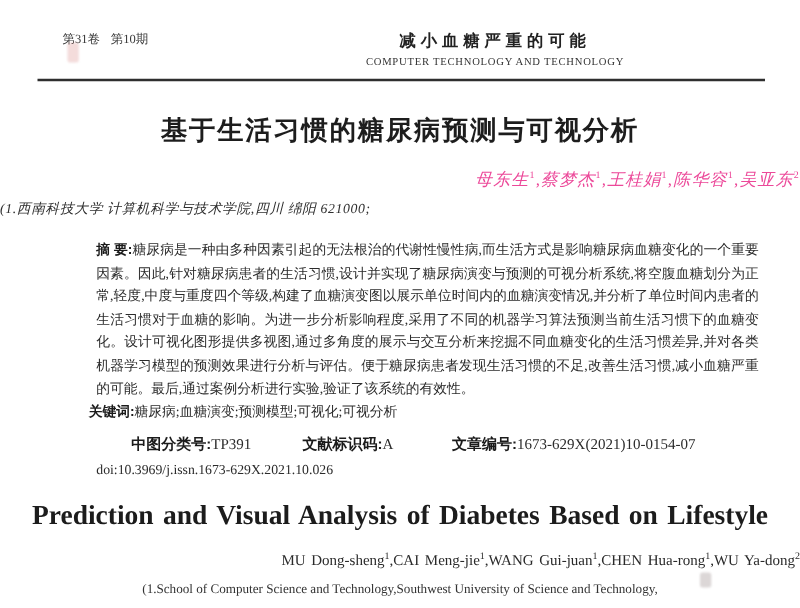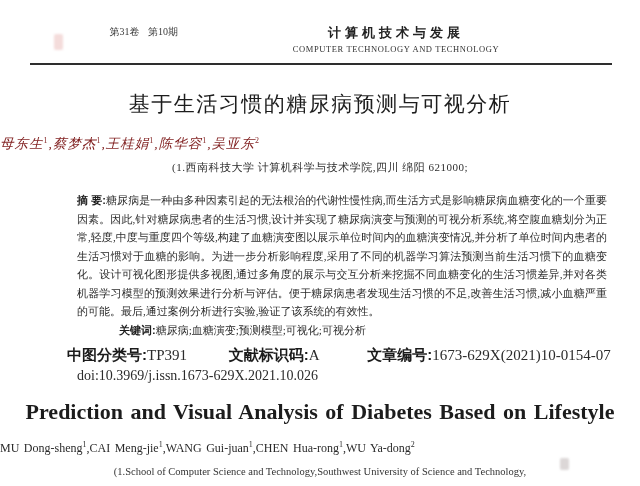--- a/index.html
+++ b/index.html
@@ -10,21 +10,21 @@
     color:#2b2b2b;
     -webkit-font-smoothing:antialiased;
   }
   .page{position:relative;width:640px;height:486px;overflow:hidden;background:#fff;}
 
   
   .journal-header{
     display:flex;align-items:flex-start;
     padding:25px 26px 0 50px;
   }
-  .jh-left{width:128px;text-align:right;font-size:10px;line-height:14px;color:#3a3a3a;}
+  .jh-left{width:128px;text-align:left;font-size:10px;line-height:14px;color:#3a3a3a;}
   .jh-left .l1{word-spacing:6px;}
   .jh-center{flex:1;text-align:center;}
   .jname-cn{
     font-family:"Liberation Sans","DejaVu Sans",sans-serif;
     font-weight:bold;font-size:13px;letter-spacing:4px;color:#222;line-height:16px;
   }
   .jname-en{
     font-size:8.5px;letter-spacing:0.6px;color:#333;line-height:13px;margin-top:2px;
     font-family:"Liberation Serif","DejaVu Serif",serif;
   }
@@ -34,56 +34,56 @@
     margin:7px 28px 0 30px;
     border-top:2px solid #2e2e2e;
     height:0;
   }
 
   
   .title-cn{
     margin:25px 30px 0 30px;
     text-align:center;
     font-family:"Liberation Sans","DejaVu Sans",sans-serif;
-    font-weight:normal;font-size:21px;letter-spacing:1.5px;color:#1d1d1d;
+    font-weight:bold;font-size:21px;letter-spacing:1.5px;color:#1d1d1d;
   }
   .authors-cn{
-    margin-top:17px;text-align:left;
-    font-style:italic;font-size:13.5px;letter-spacing:1px;color:#7f1d1d;
+    margin-top:17px;text-align:right;
+    font-style:italic;font-size:13.5px;letter-spacing:1px;color:#ec4899;
   }
   .authors-cn sup{font-size:8px;font-style:normal;}
   .affil-cn{
-    margin-top:5px;text-align:center;
-    font-size:11px;line-height:18px;color:#2e2e2e;letter-spacing:0.5px;
+    margin-top:5px;
+    font-style:italic;font-size:11px;line-height:18px;color:#2e2e2e;letter-spacing:0.5px;
   }
 
   
   .abstract{
     margin:15px 33px 0 77px;
     font-size:11px;line-height:18.5px;
     text-align:justify;color:#2b2b2b;
   }
   .lbl{
     font-family:"Liberation Sans","DejaVu Sans",sans-serif;
     font-weight:bold;color:#1b1b1b;
   }
-  .keywords{margin:0 33px 0 119px;font-size:11px;line-height:18.5px;}
-  .meta-line{margin:8px 33px 0 67px;font-size:15px;line-height:16px;white-space:nowrap;}
+  .keywords{margin:0 33px 0 71px;font-size:11px;line-height:18.5px;}
+  .meta-line{margin:8px 33px 0 105px;font-size:12px;line-height:16px;white-space:nowrap;}
   .meta-item{display:inline-block;}
   .m2{margin-left:38px;}
   .m3{margin-left:44px;}
-  .doi-line{margin:5px 33px 0 77px;font-size:14px;line-height:16px;color:#2b2b2b;}
+  .doi-line{margin:5px 33px 0 77px;font-size:11px;line-height:16px;color:#2b2b2b;}
 
   
   .title-en{
     margin:15px 20px 0 20px;text-align:center;
     font-weight:bold;font-size:22px;color:#1c1c1c;word-spacing:2px;
   }
   .authors-en{
-    margin-top:15px;text-align:left;font-size:12px;color:#2a2a2a;word-spacing:1.5px;
+    margin-top:15px;text-align:right;font-size:12px;color:#2a2a2a;word-spacing:1.5px;
   }
   .authors-en sup{font-size:8px;}
   .affil-en{
     margin-top:8px;text-align:center;font-size:10.5px;line-height:15px;color:#333;
   }
 
   
   .artifact{position:absolute;border-radius:2px;pointer-events:none;}
   .a1{left:54px;top:34px;width:9px;height:16px;background:rgba(205,95,90,0.22);filter:blur(1px);}
   .a2{left:560px;top:458px;width:9px;height:12px;background:rgba(130,110,110,0.28);filter:blur(1px);}
@@ -91,21 +91,21 @@
 </head>
 <body>
 
 <div class="page">
 
   <header class="journal-header">
     <div class="jh-left">
       <div class="l1">第31卷 第10期</div>
     </div>
     <div class="jh-center">
-      <div class="jname-cn">计算机技术与发展</div>
+      <div class="jname-cn">减小血糖严重的可能</div>
       <div class="jname-en">COMPUTER TECHNOLOGY AND TECHNOLOGY</div>
     </div>
   </header>
 
   <div class="header-rule"></div>
 
   <h1 class="title-cn">基于生活习惯的糖尿病预测与可视分析</h1>
 
   <div class="authors-cn"><span>母东生<sup>1</sup></span>,<span>蔡梦杰<sup>1</sup></span>,<span>王桂娟<sup>1</sup></span>,<span>陈华容<sup>1</sup></span>,<span>吴亚东<sup>2</sup></span></div>
 

